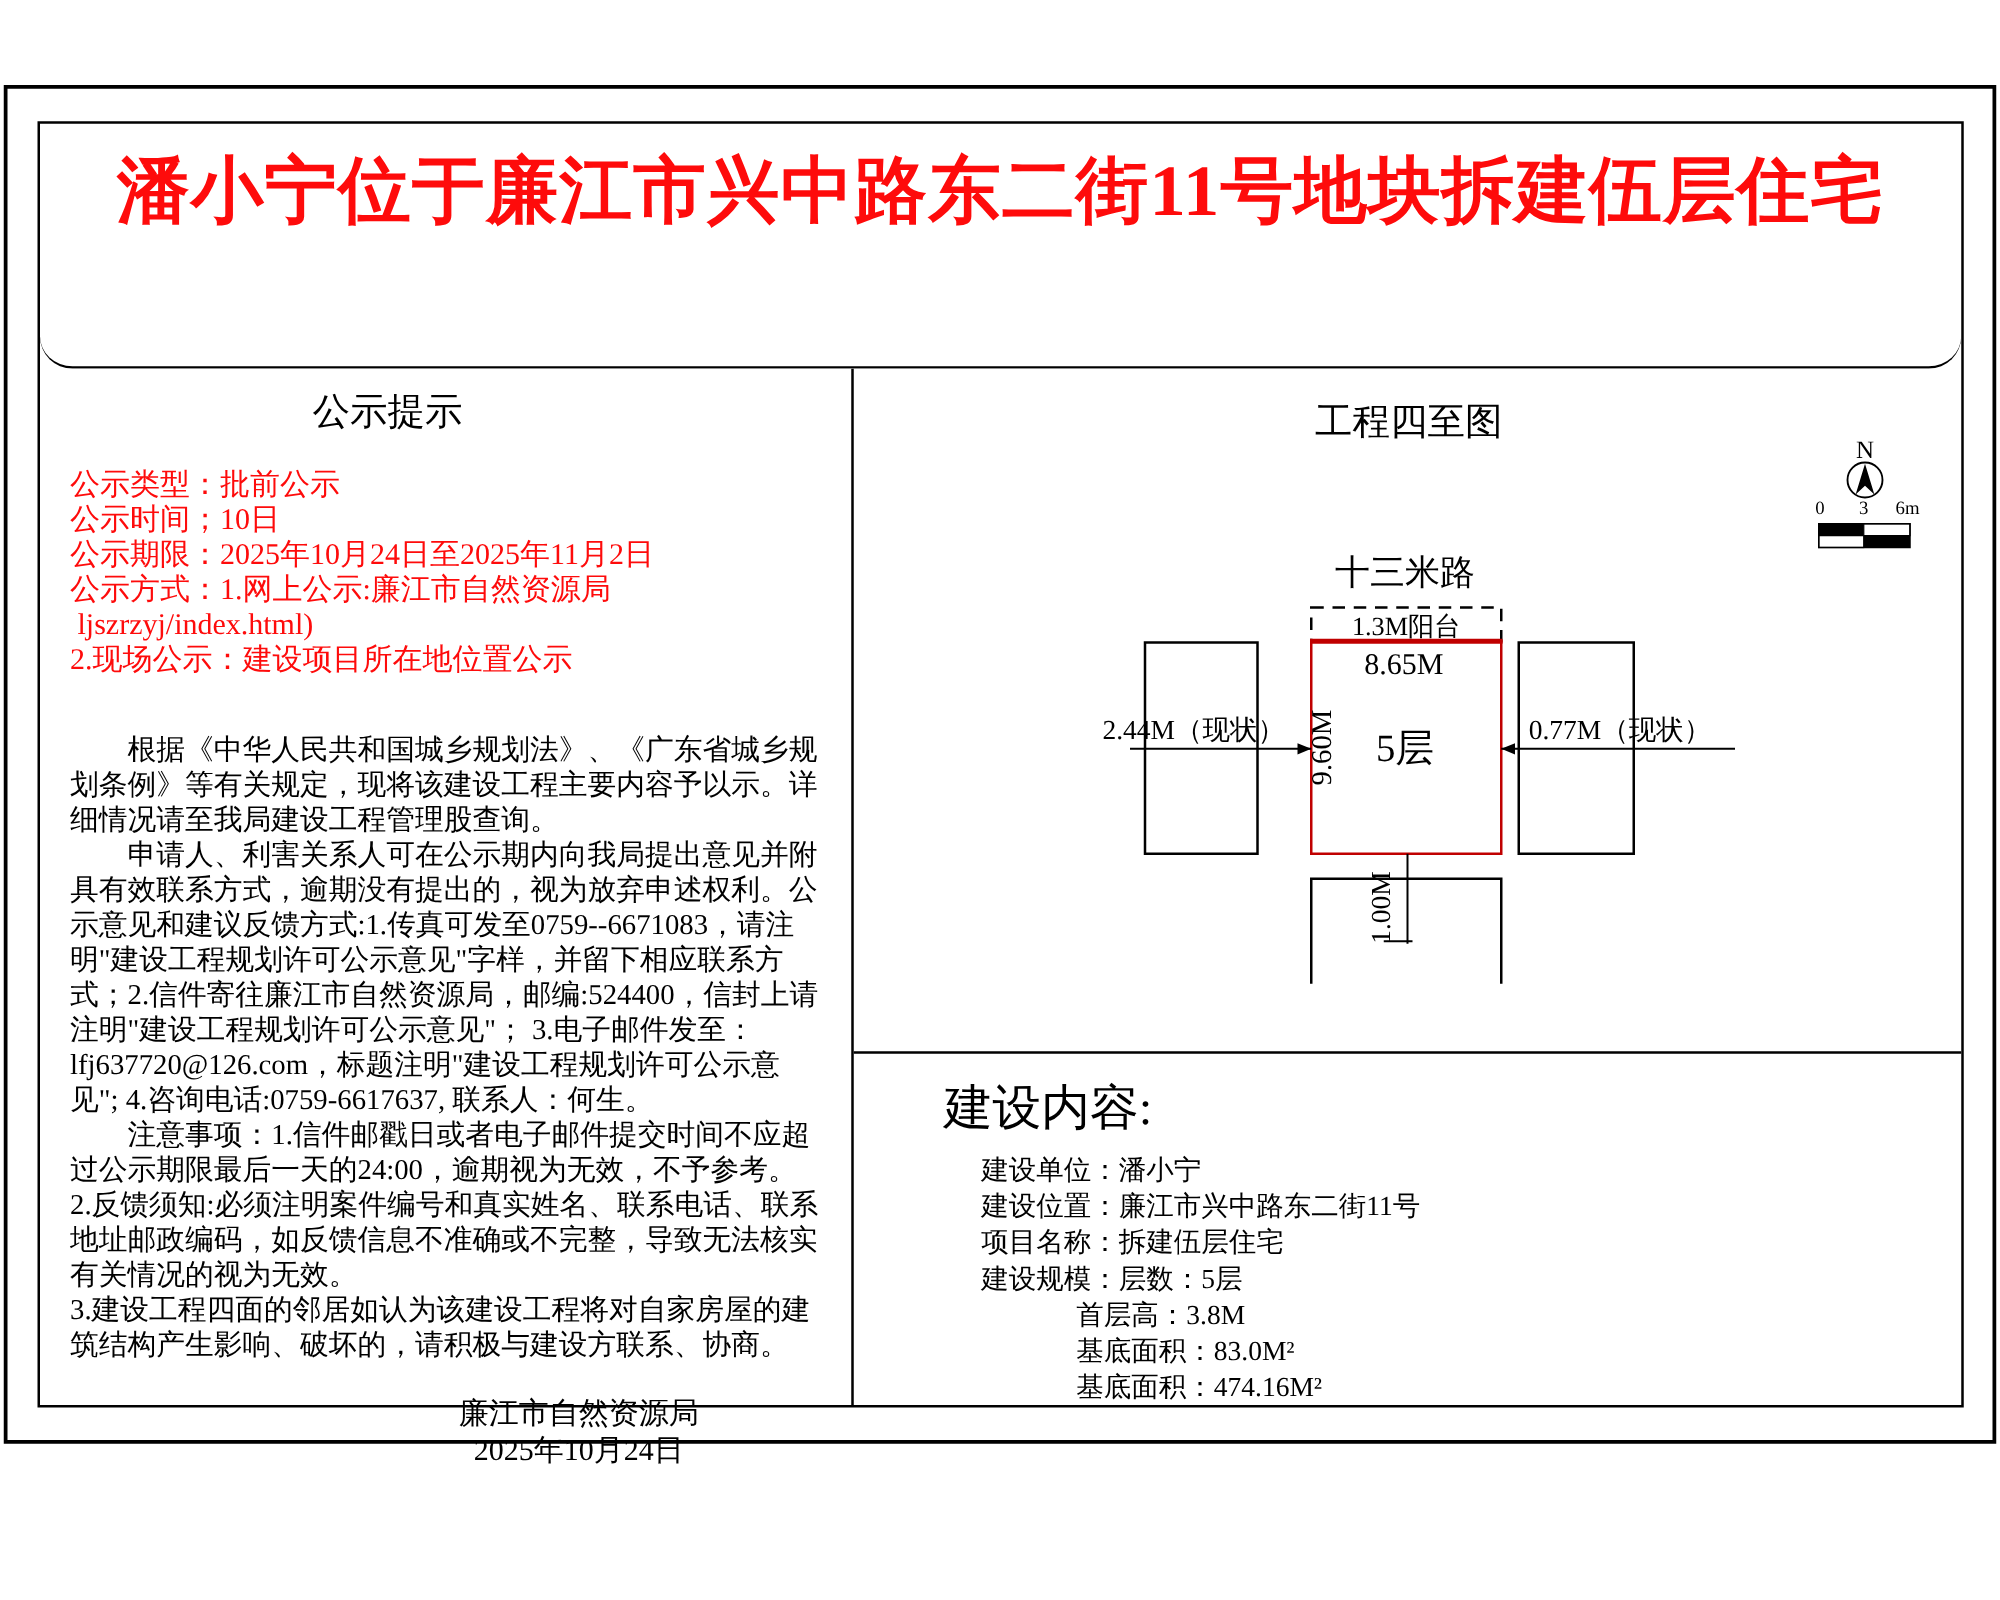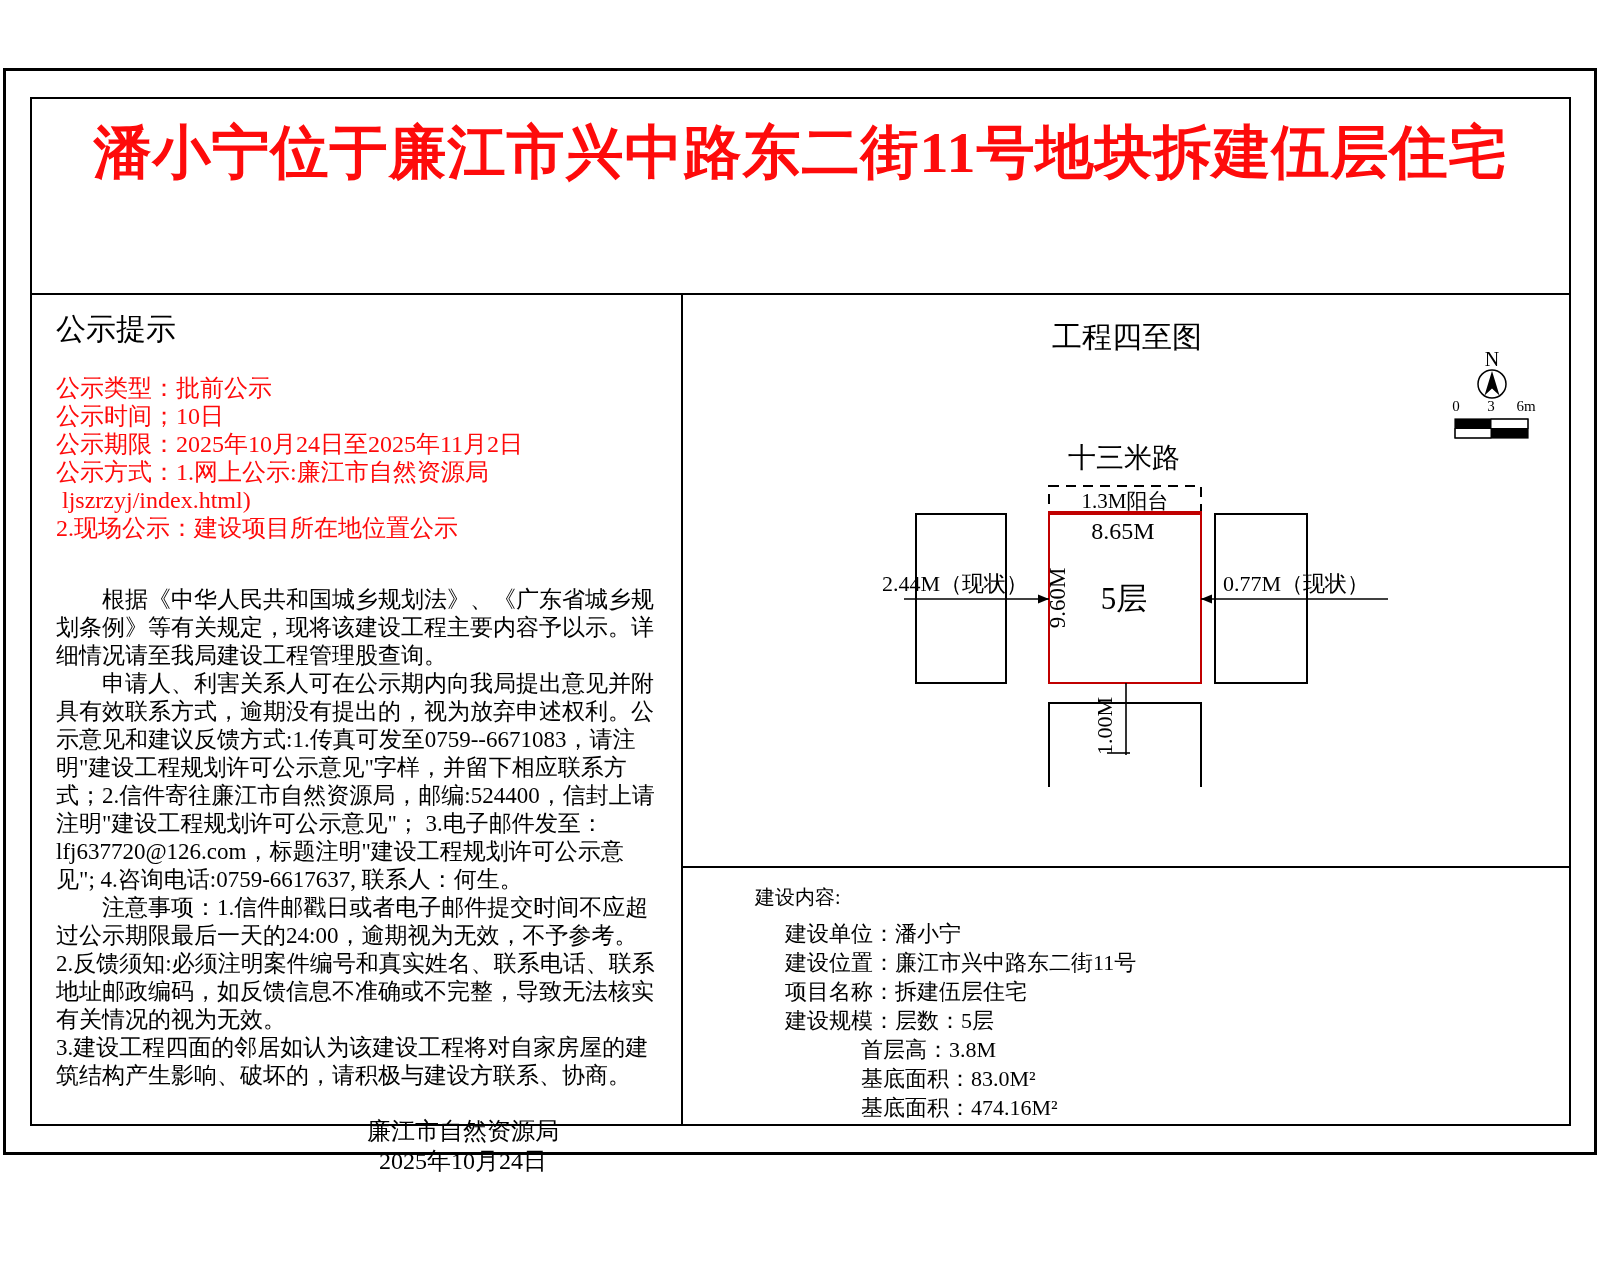--- a/index.html
+++ b/index.html
@@ -10,44 +10,44 @@
   .outer-border{
     position:absolute;left:3px;top:68px;width:1594px;height:1087px;
     border:3px solid #000;box-sizing:border-box;
   }
   .inner-frame{
     position:absolute;left:24px;top:26px;width:1541px;height:1029px;
     border:2px solid #000;box-sizing:border-box;display:flex;flex-direction:column;
   }
   .title-block{
     height:196px;border-bottom:2px solid #000;box-sizing:border-box;
-    text-align:center;padding-top:8px;
+    text-align:center;padding-top:8px;border-radius:26px;
   }
   .title-line{
     font-size:58px;font-weight:bold;color:#fe0b0b;line-height:92px;
     letter-spacing:1px;white-space:nowrap;
   }
   .columns{flex:1;display:flex;min-height:0;}
   .left-panel{
     width:651px;border-right:2px solid #000;box-sizing:border-box;
     padding:0 22px 0 24px;
   }
-  .panel-header{margin-top:14px;font-size:30px;text-align:left;padding-right:95px;}
+  .panel-header{margin-top:14px;font-size:30px;text-align:center;padding-right:95px;}
   .red-block{margin-top:24px;color:#fe0b0b;font-size:24px;line-height:28px;}
   .red-block div{white-space:pre-wrap;}
   .body-block{margin-top:44px;font-size:23px;line-height:28px;}
   .body-block p{margin:0;}
   .body-block p.indent{text-indent:2em;}
   .signature{margin-top:26px;text-align:right;padding-right:100px;font-size:24px;line-height:30px;}
   .sig-inner{display:inline-block;text-align:center;}
   .right-col{flex:1;display:flex;flex-direction:column;min-width:0;}
   .site-plan-panel{height:573px;border-bottom:2px solid #000;box-sizing:border-box;position:relative;padding-left:23px;}
   .site-plan-panel svg{position:absolute;left:0;top:0;}
   .construction-panel{flex:1;padding-left:72px;padding-top:16px;box-sizing:border-box;}
-  .construction-header{font-size:20px;}
+  .construction-header{font-size:39px;}
   .c-items{margin-top:8px;margin-left:30px;font-size:22px;line-height:29px;}
   .c-items .sub{margin-left:76px;}
   svg text{font-family:"Liberation Serif","DejaVu Serif",serif;fill:#000;}
 </style>
 </head>
 <body>
 
 <div class="outer-border">
   <div class="inner-frame">
 

